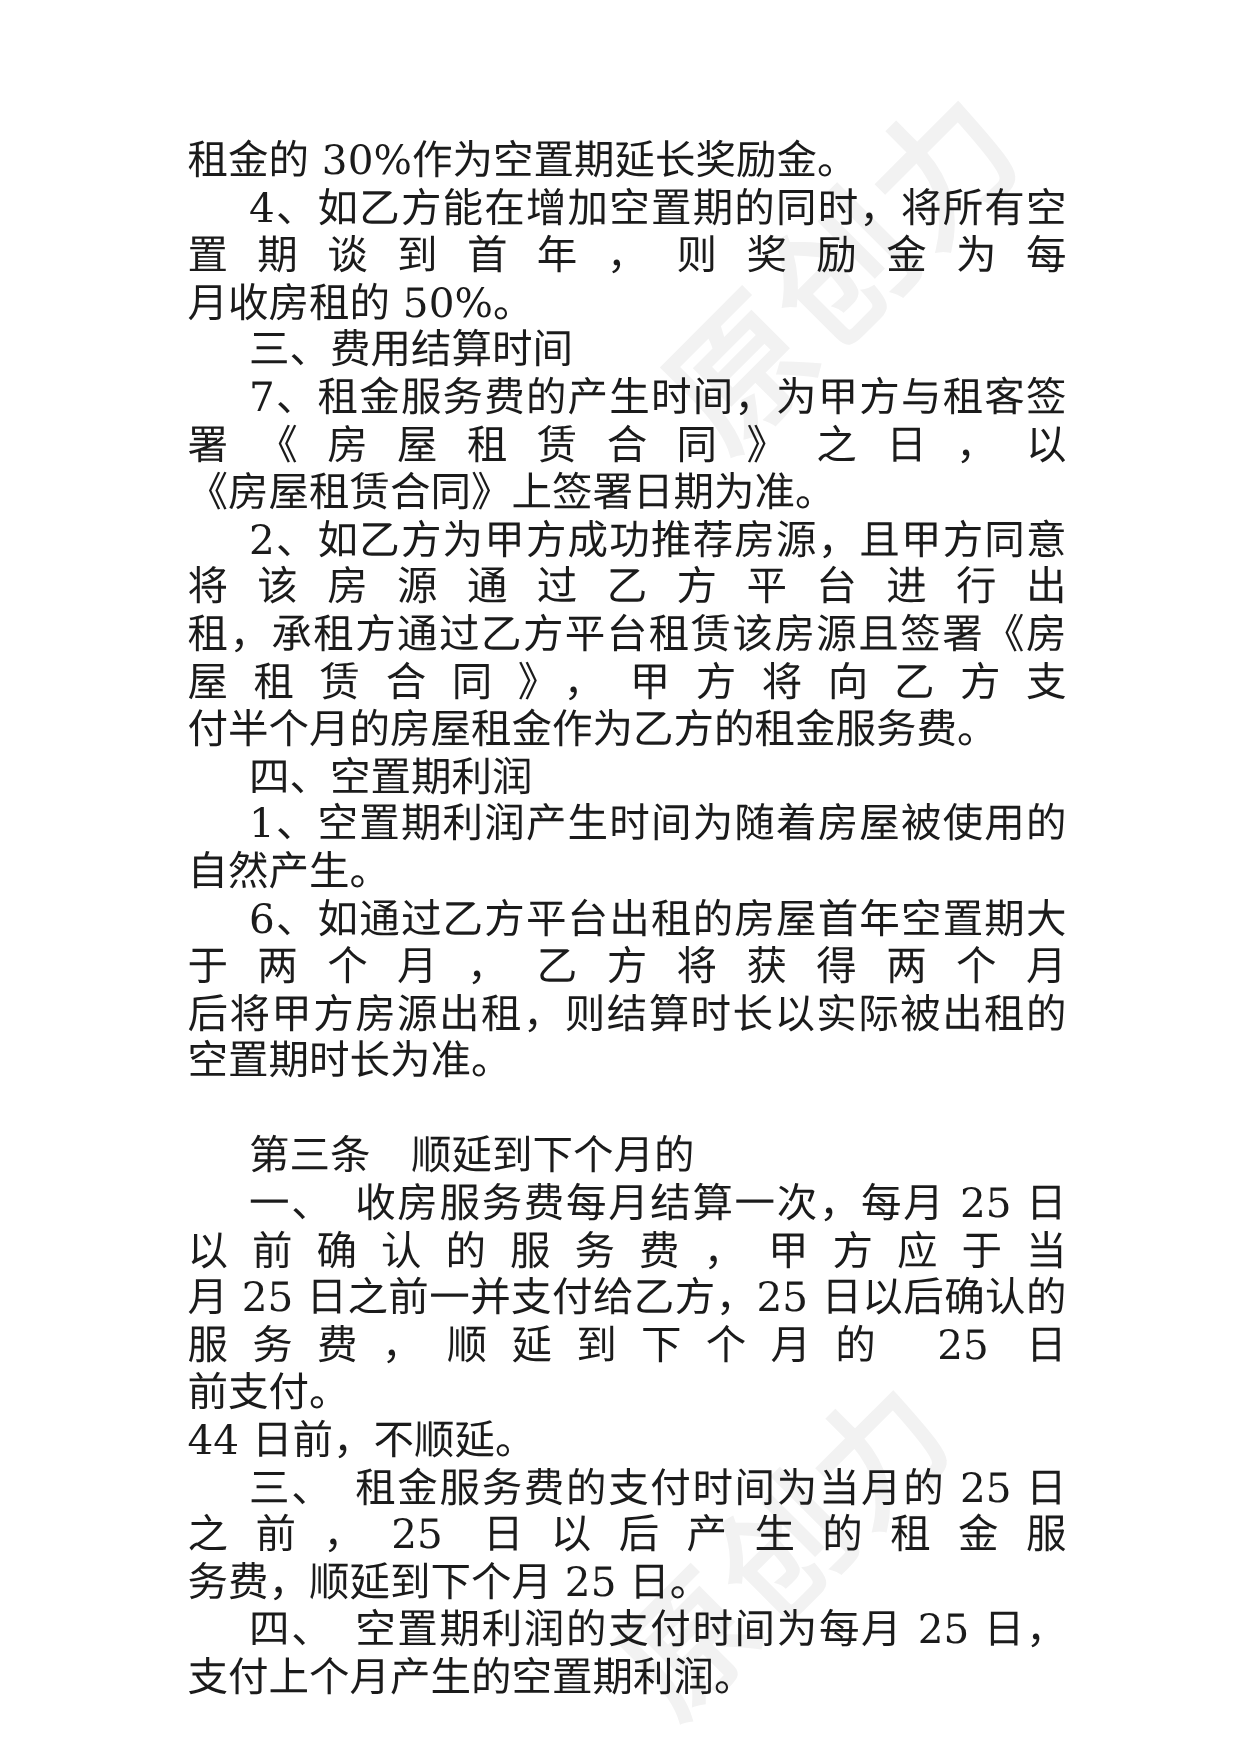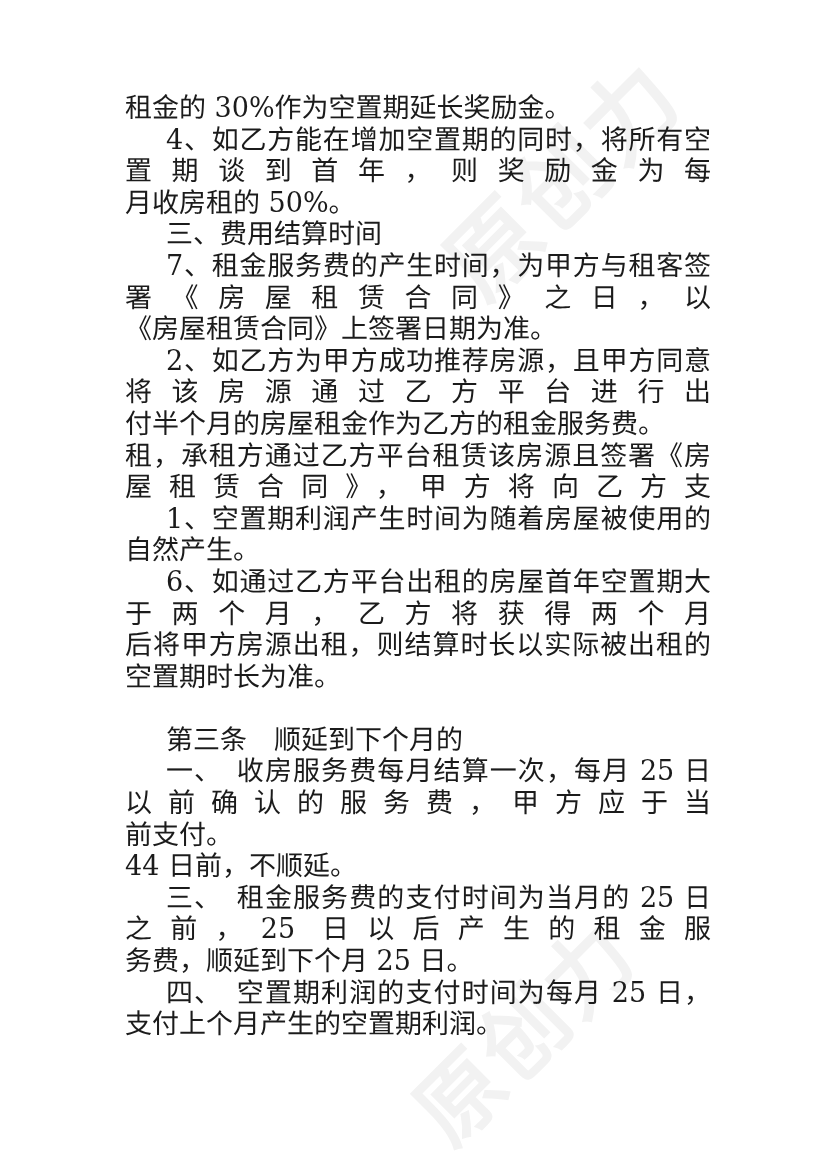--- a/index.html
+++ b/index.html
@@ -114,36 +114,40 @@
       </div>
       <div class="para">
         <div class="line indent">三、费用结算时间</div>
       </div>
       <div class="para">
         <div class="line j indent">7、租金服务费的产生时间，为甲方与租客签署《房屋租赁合同》之日，以</div>
         <div class="line">《房屋租赁合同》上签署日期为准。</div>
       </div>
       <div class="para">
         <div class="line j indent">2、如乙方为甲方成功推荐房源，且甲方同意将该房源通过乙方平台进行出</div>
+        <div class="line j">租，承租方通过乙方平台租赁该房源且签署《房屋租赁合同》，甲方将向乙方支</div>
         <div class="line">付半个月的房屋租金作为乙方的租金服务费。</div>
-        <div class="line j">租，承租方通过乙方平台租赁该房源且签署《房屋租赁合同》，甲方将向乙方支</div>
+      </div>
+      <div class="para">
+        <div class="line indent">四、空置期利润</div>
       </div>
       <div class="para">
         <div class="line indent">1、空置期利润产生时间为随着房屋被使用的自然产生。</div>
       </div>
       <div class="para">
         <div class="line j indent">6、如通过乙方平台出租的房屋首年空置期大于两个月，乙方将获得两个月</div>
         <div class="line">后将甲方房源出租，则结算时长以实际被出租的空置期时长为准。</div>
       </div>
       <div class="spacer"></div>
       <div class="para">
         <div class="line indent">第三条　顺延到下个月的</div>
       </div>
       <div class="para">
         <div class="line j indent">一、　收房服务费每月结算一次，每月 25 日以前确认的服务费，甲方应于当</div>
+        <div class="line j">月 25 日之前一并支付给乙方，25 日以后确认的服务费，顺延到下个月的 25 日</div>
         <div class="line">前支付。</div>
       </div>
       <div class="para">
         <div class="line">44 日前，不顺延。</div>
       </div>
       <div class="para">
         <div class="line j indent">三、　租金服务费的支付时间为当月的 25 日之前，25 日以后产生的租金服</div>
         <div class="line">务费，顺延到下个月 25 日。</div>
       </div>
       <div class="para">

